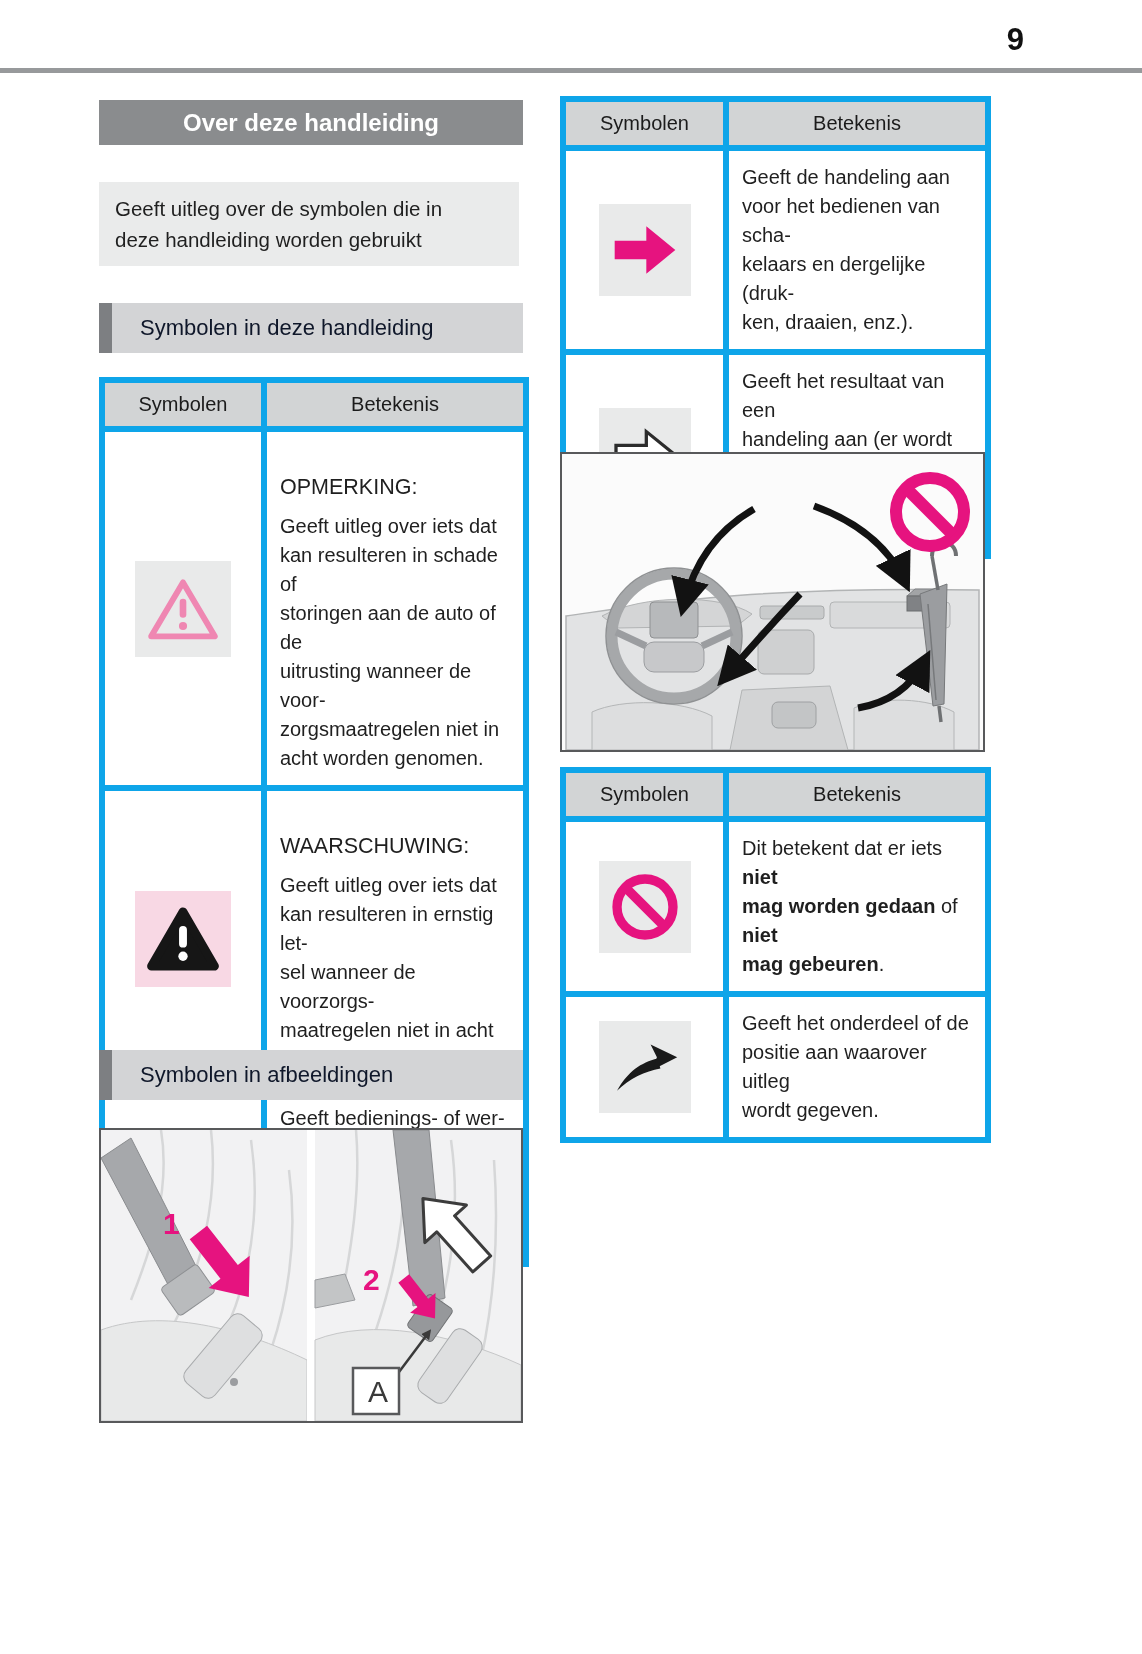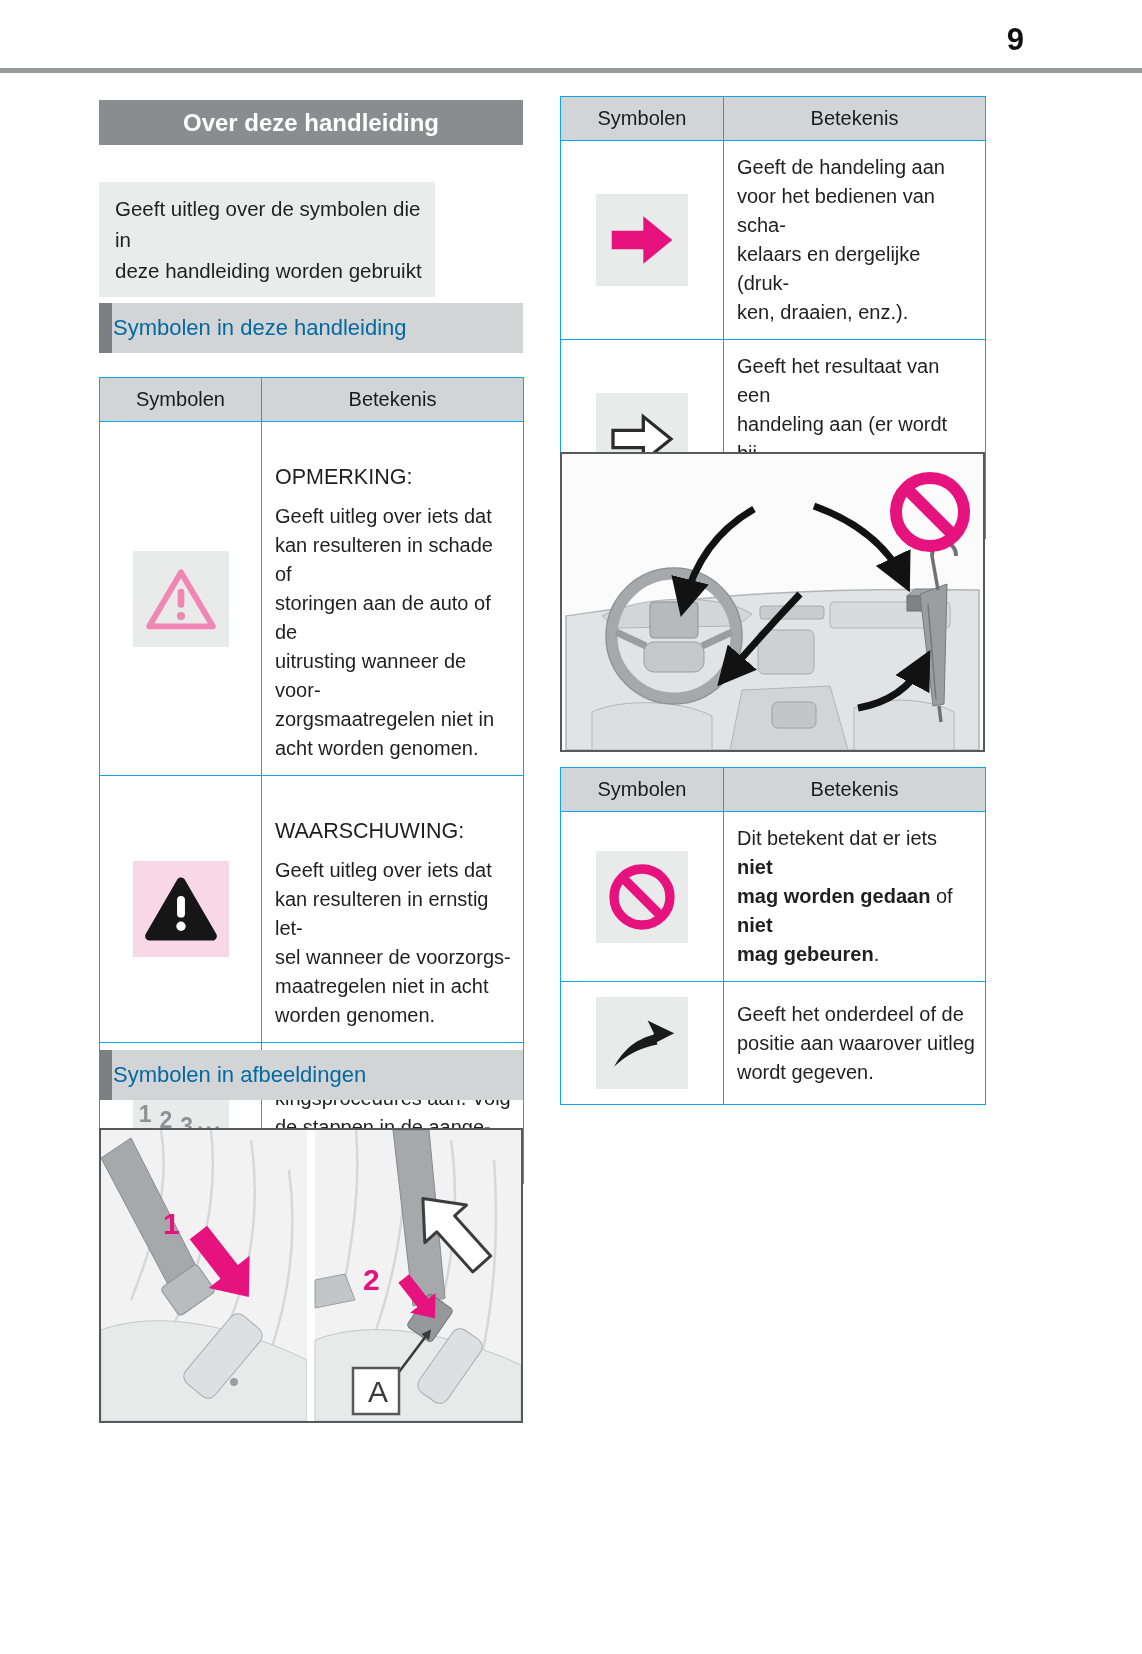--- a/index.html
+++ b/index.html
@@ -4,30 +4,30 @@
 <style>
   html,body{margin:0;padding:0;background:#ffffff;}
   .page{position:relative;width:1142px;height:1654px;background:#fff;overflow:hidden;
         font-family:"Liberation Sans", sans-serif;color:#1f1f1f;}
   .page-number{position:absolute;top:22px;right:118px;font-size:31px;font-weight:bold;color:#111;}
   .top-rule{position:absolute;top:68px;left:0;width:1142px;height:5px;background:#97999b;}
 
   
   .banner{position:absolute;left:99px;top:100px;width:424px;height:45px;background:#8a8c8e;
           color:#fff;font-size:24px;font-weight:bold;line-height:45px;box-sizing:border-box;text-align:center;}
-  .intro-box{position:absolute;left:99px;top:182px;width:336px;background:#eaebeb;
+  .intro-box{position:absolute;left:99px;top:182px;width:420px;background:#eaebeb;
              font-size:20.5px;line-height:31px;padding:11px 8px 11px 16px;box-sizing:border-box;white-space:pre-line;}
   .sec-hdr{position:absolute;display:flex;width:424px;height:50px;}
   .sec-hdr .tab{width:13px;background:#7d7f82;}
-  .sec-hdr .band{flex:1;background:#d3d4d6;font-size:22px;line-height:50px;padding-left:1px;color:#0369a1;}
+  .sec-hdr .band{flex:1;background:#d3d4d6;font-size:22px;line-height:50px;padding-left:28px;color:#0f172a;}
   .sec1{left:99px;top:303px;}
   .sec2{left:99px;top:1050px;}
 
   table.symtable{border-collapse:collapse;table-layout:fixed;}
-  table.symtable td,table.symtable th{border:1px solid #0ea5e9;vertical-align:middle;padding:0;}
+  table.symtable td,table.symtable th{border:6px solid #0ea5e9;vertical-align:middle;padding:0;}
   table.symtable th{background:#d2d4d5;font-weight:normal;font-size:20px;color:#1b1b1b;height:43px;}
   .sym-cell{text-align:center;}
   .meaning-cell{vertical-align:middle;}
   .meaning{font-size:20px;line-height:29px;padding:12px 10px 12px 13px;white-space:pre-line;border-radius:20px;}
   .meaning .cap{font-size:21.5px;display:block;margin-bottom:10px;}
   .ltable{position:absolute;left:99px;top:377px;width:424px;}
   .ltable col.c1{width:162px;} .ltable col.c2{width:262px;}
   .rtable1{position:absolute;left:560px;top:96px;width:425px;}
   .rtable2{position:absolute;left:560px;top:767px;width:425px;}
   .rtable1 col.c1,.rtable2 col.c1{width:163px;} .rtable1 col.c2,.rtable2 col.c2{width:262px;}

